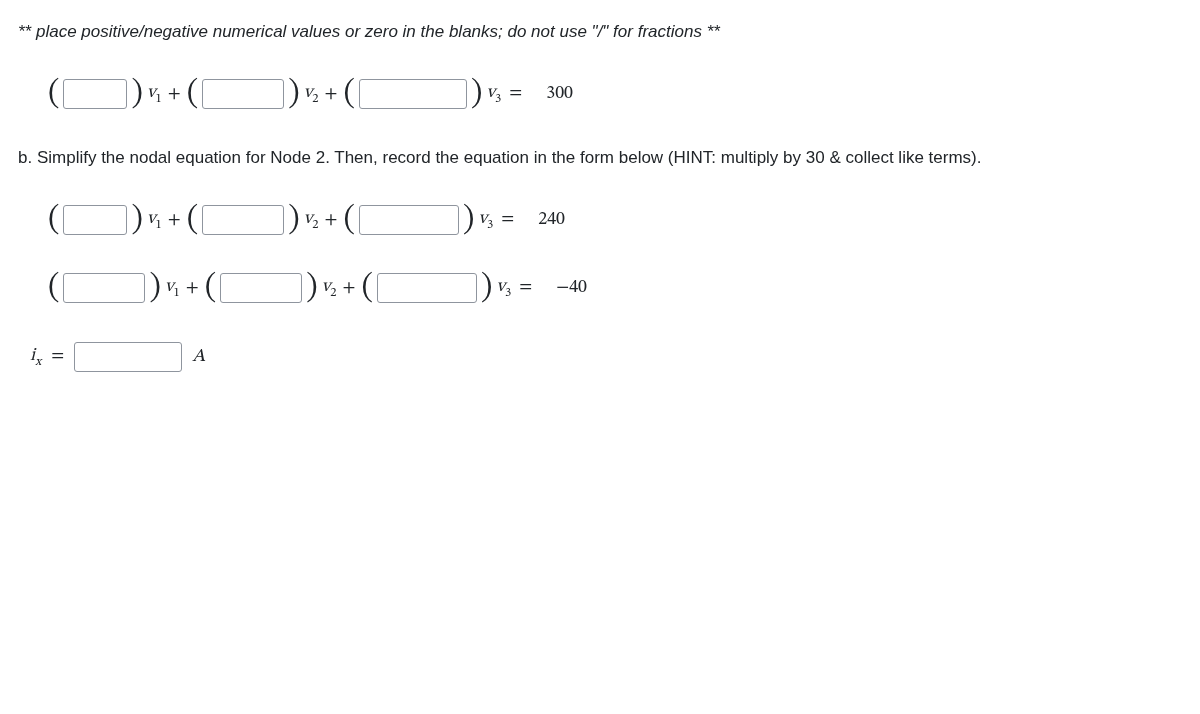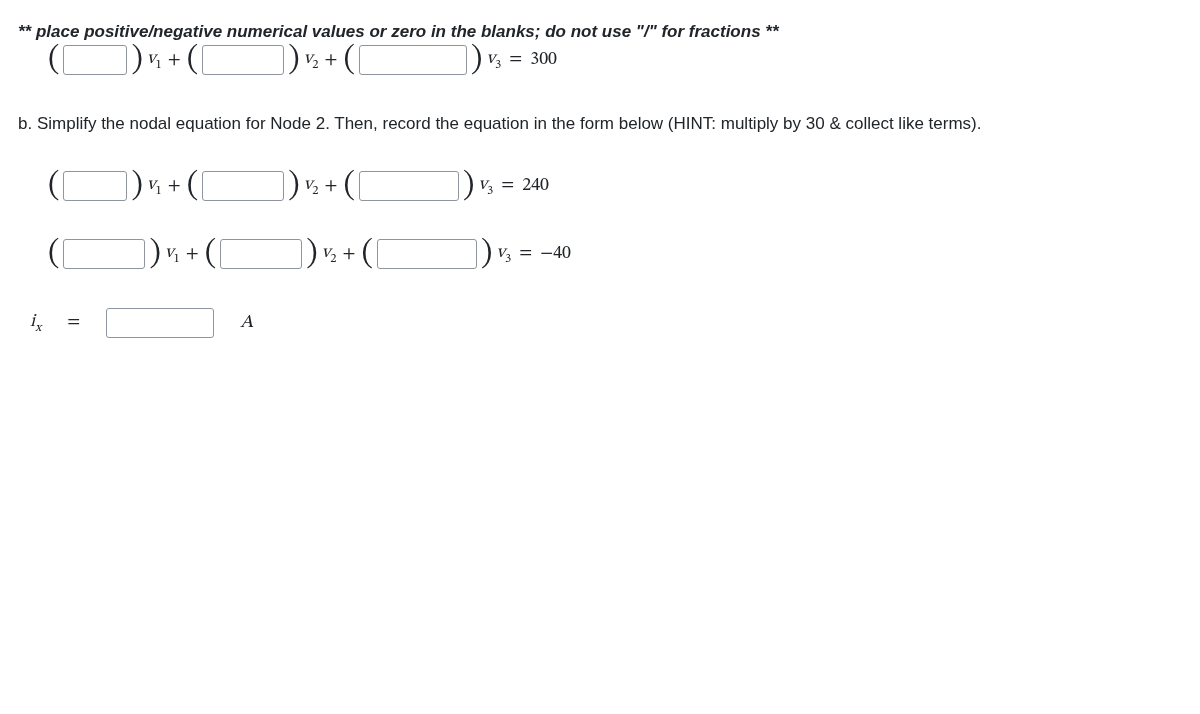--- a/index.html
+++ b/index.html
@@ -7,21 +7,22 @@
     font-size: 17px;
     color: #212529;
     margin: 0;
     padding: 20px 18px;
     line-height: 1.4;
     width: 1200px;
     box-sizing: border-box;
   }
   .instruction {
     font-style: italic;
-    font-weight: 700;
+    font-weight: 400;
+    margin-bottom: 34px;
   }
   .question {
     margin-bottom: 36px;
   }
   .prompt {
     margin-bottom: 34px;
   }
   .equation-row {
     display: flex;
     align-items: center;
@@ -59,34 +60,34 @@
     font-size: 0.7em;
     vertical-align: sub;
   }
   .op {
     margin: 0 2px;
   }
   .eq {
     margin: 0 4px;
   }
   .rhs {
-    margin-left: 0;
+    margin-left: 16px;
   }
   .unit {
     font-style: italic;
     margin-left: 4px;
     font-family: "Cambria Math", "STIX Two Math", serif;
   }
   .part-d {
     margin-top: 38px;
   }
   .answer-row {
     display: flex;
     align-items: center;
-    gap: 22px;
+    gap: 6px;
     margin-top: 12px;
     margin-left: 12px;
     font-family: "Cambria Math", "STIX Two Math", serif;
     font-size: 18px;
   }
 </style>
 </head>
 <body>
 
 <div class="instruction">** place positive/negative numerical values or zero in the blanks; do not use "/" for fractions **</div>

